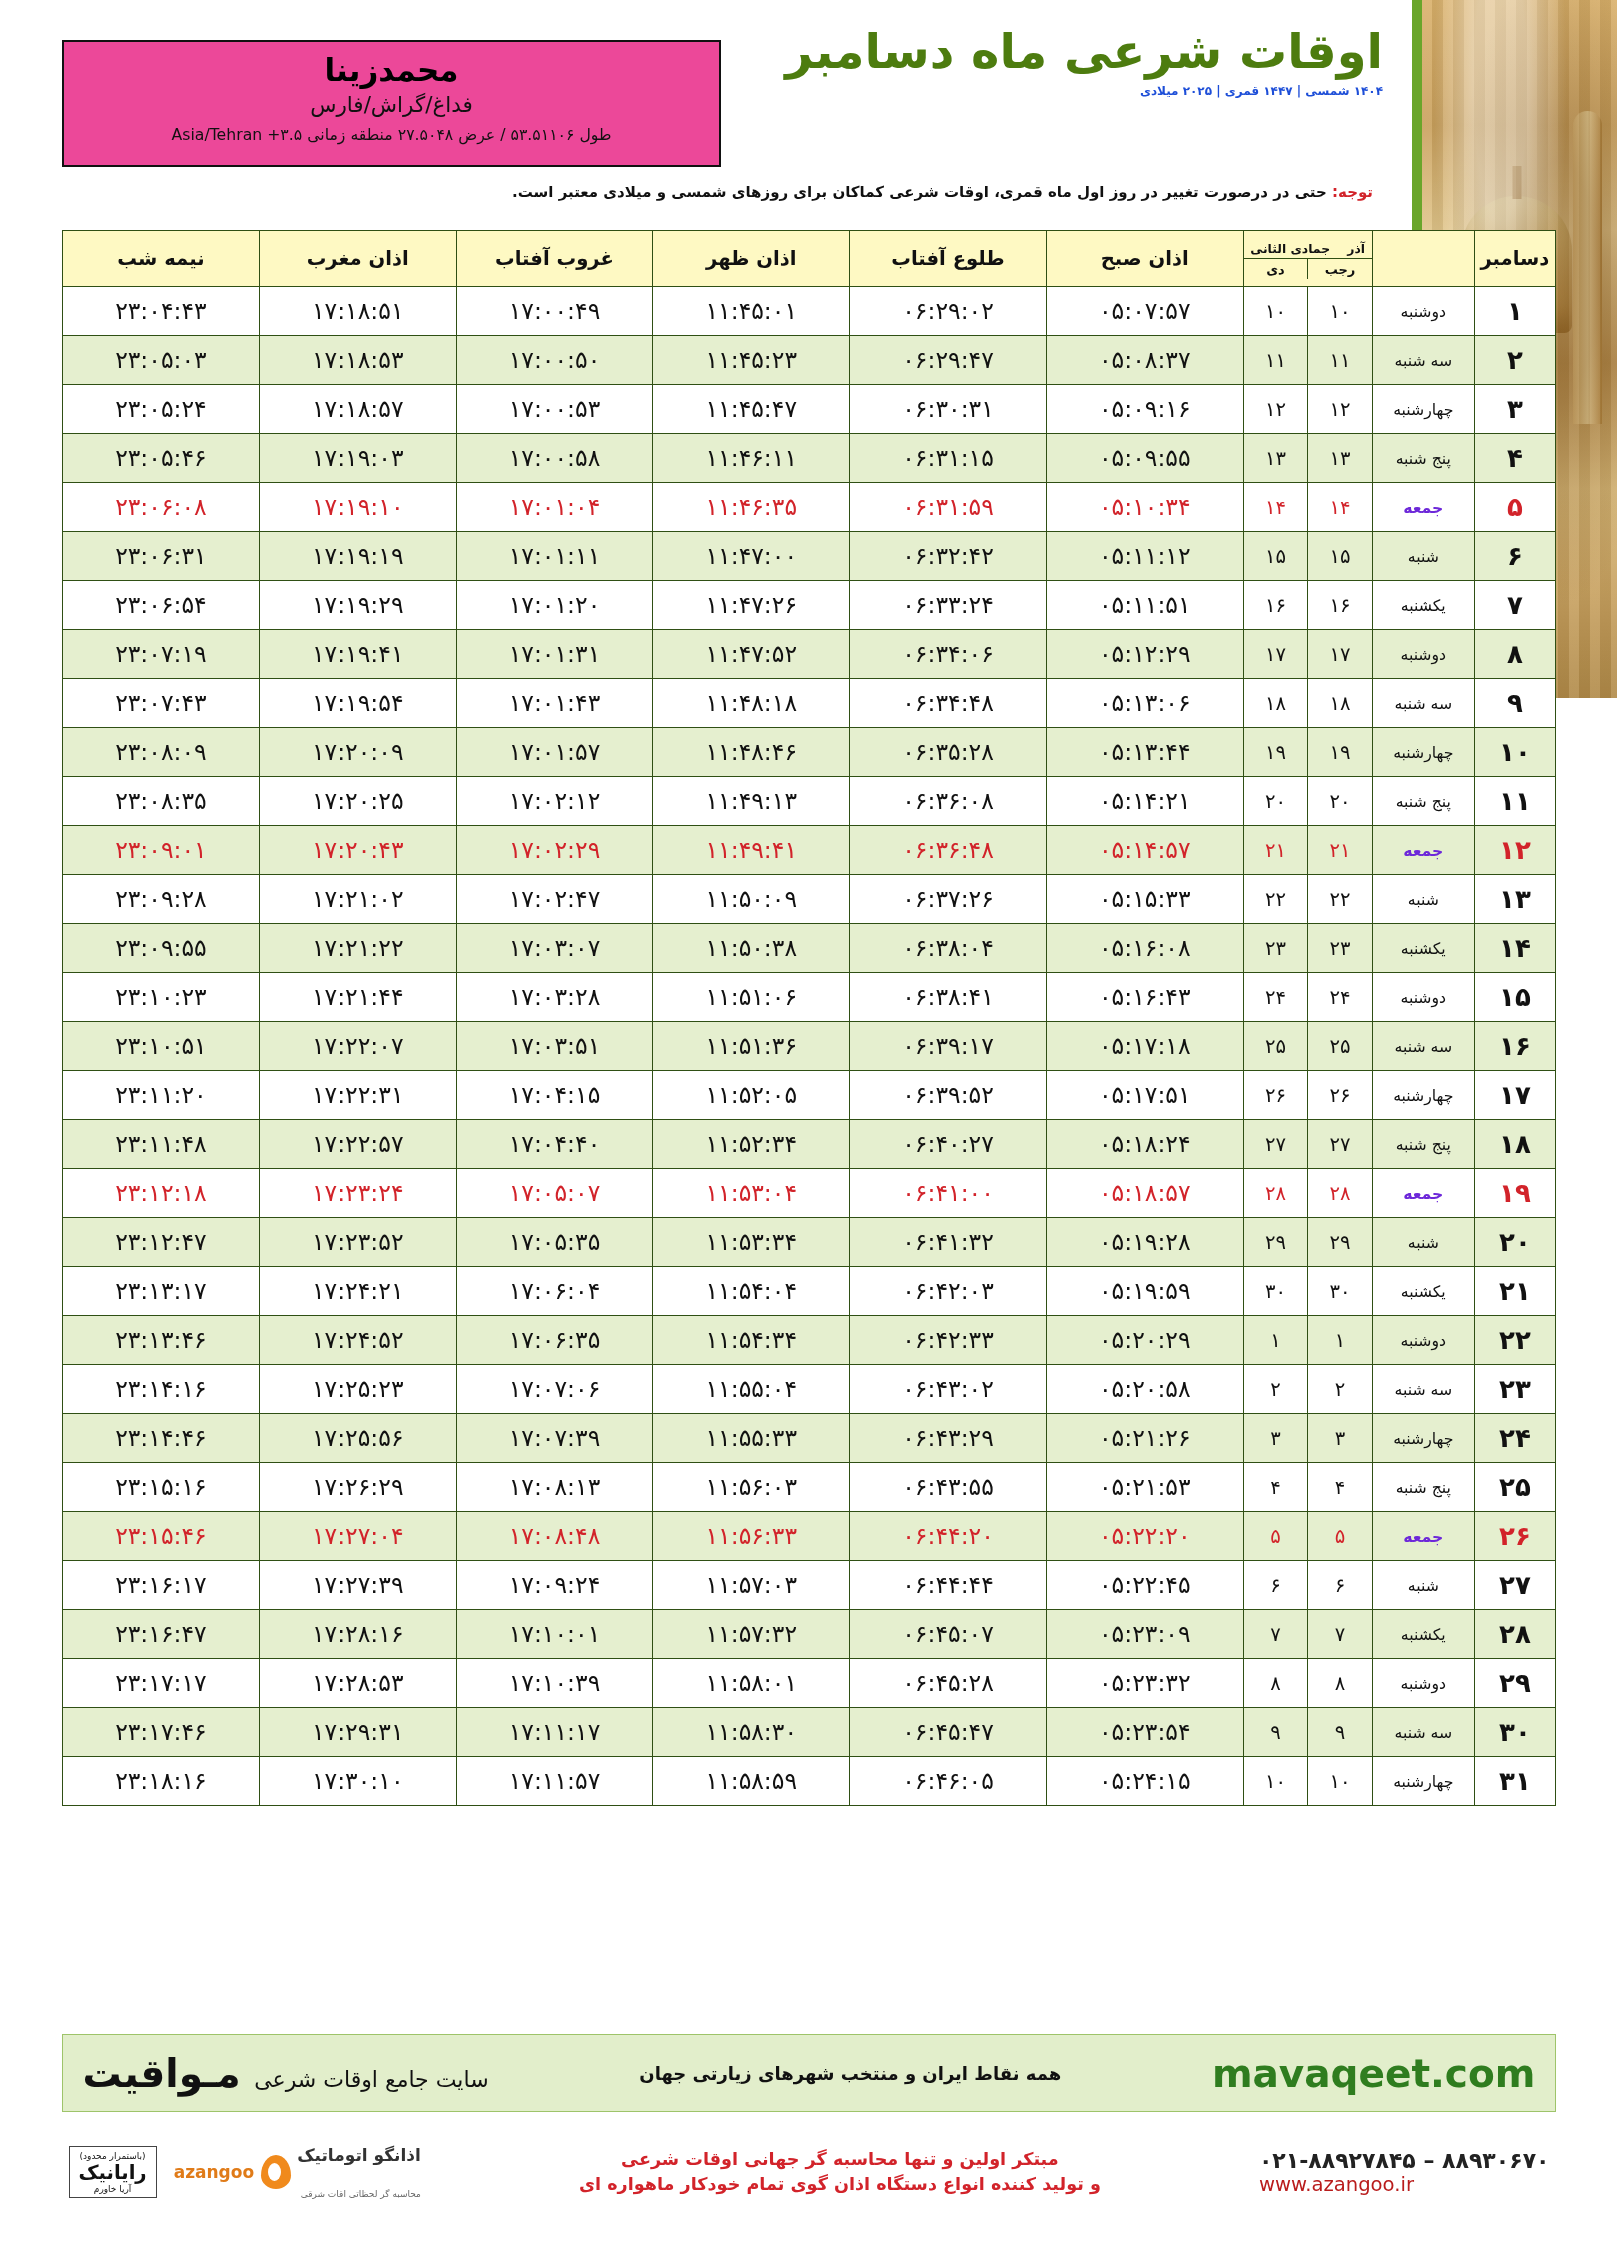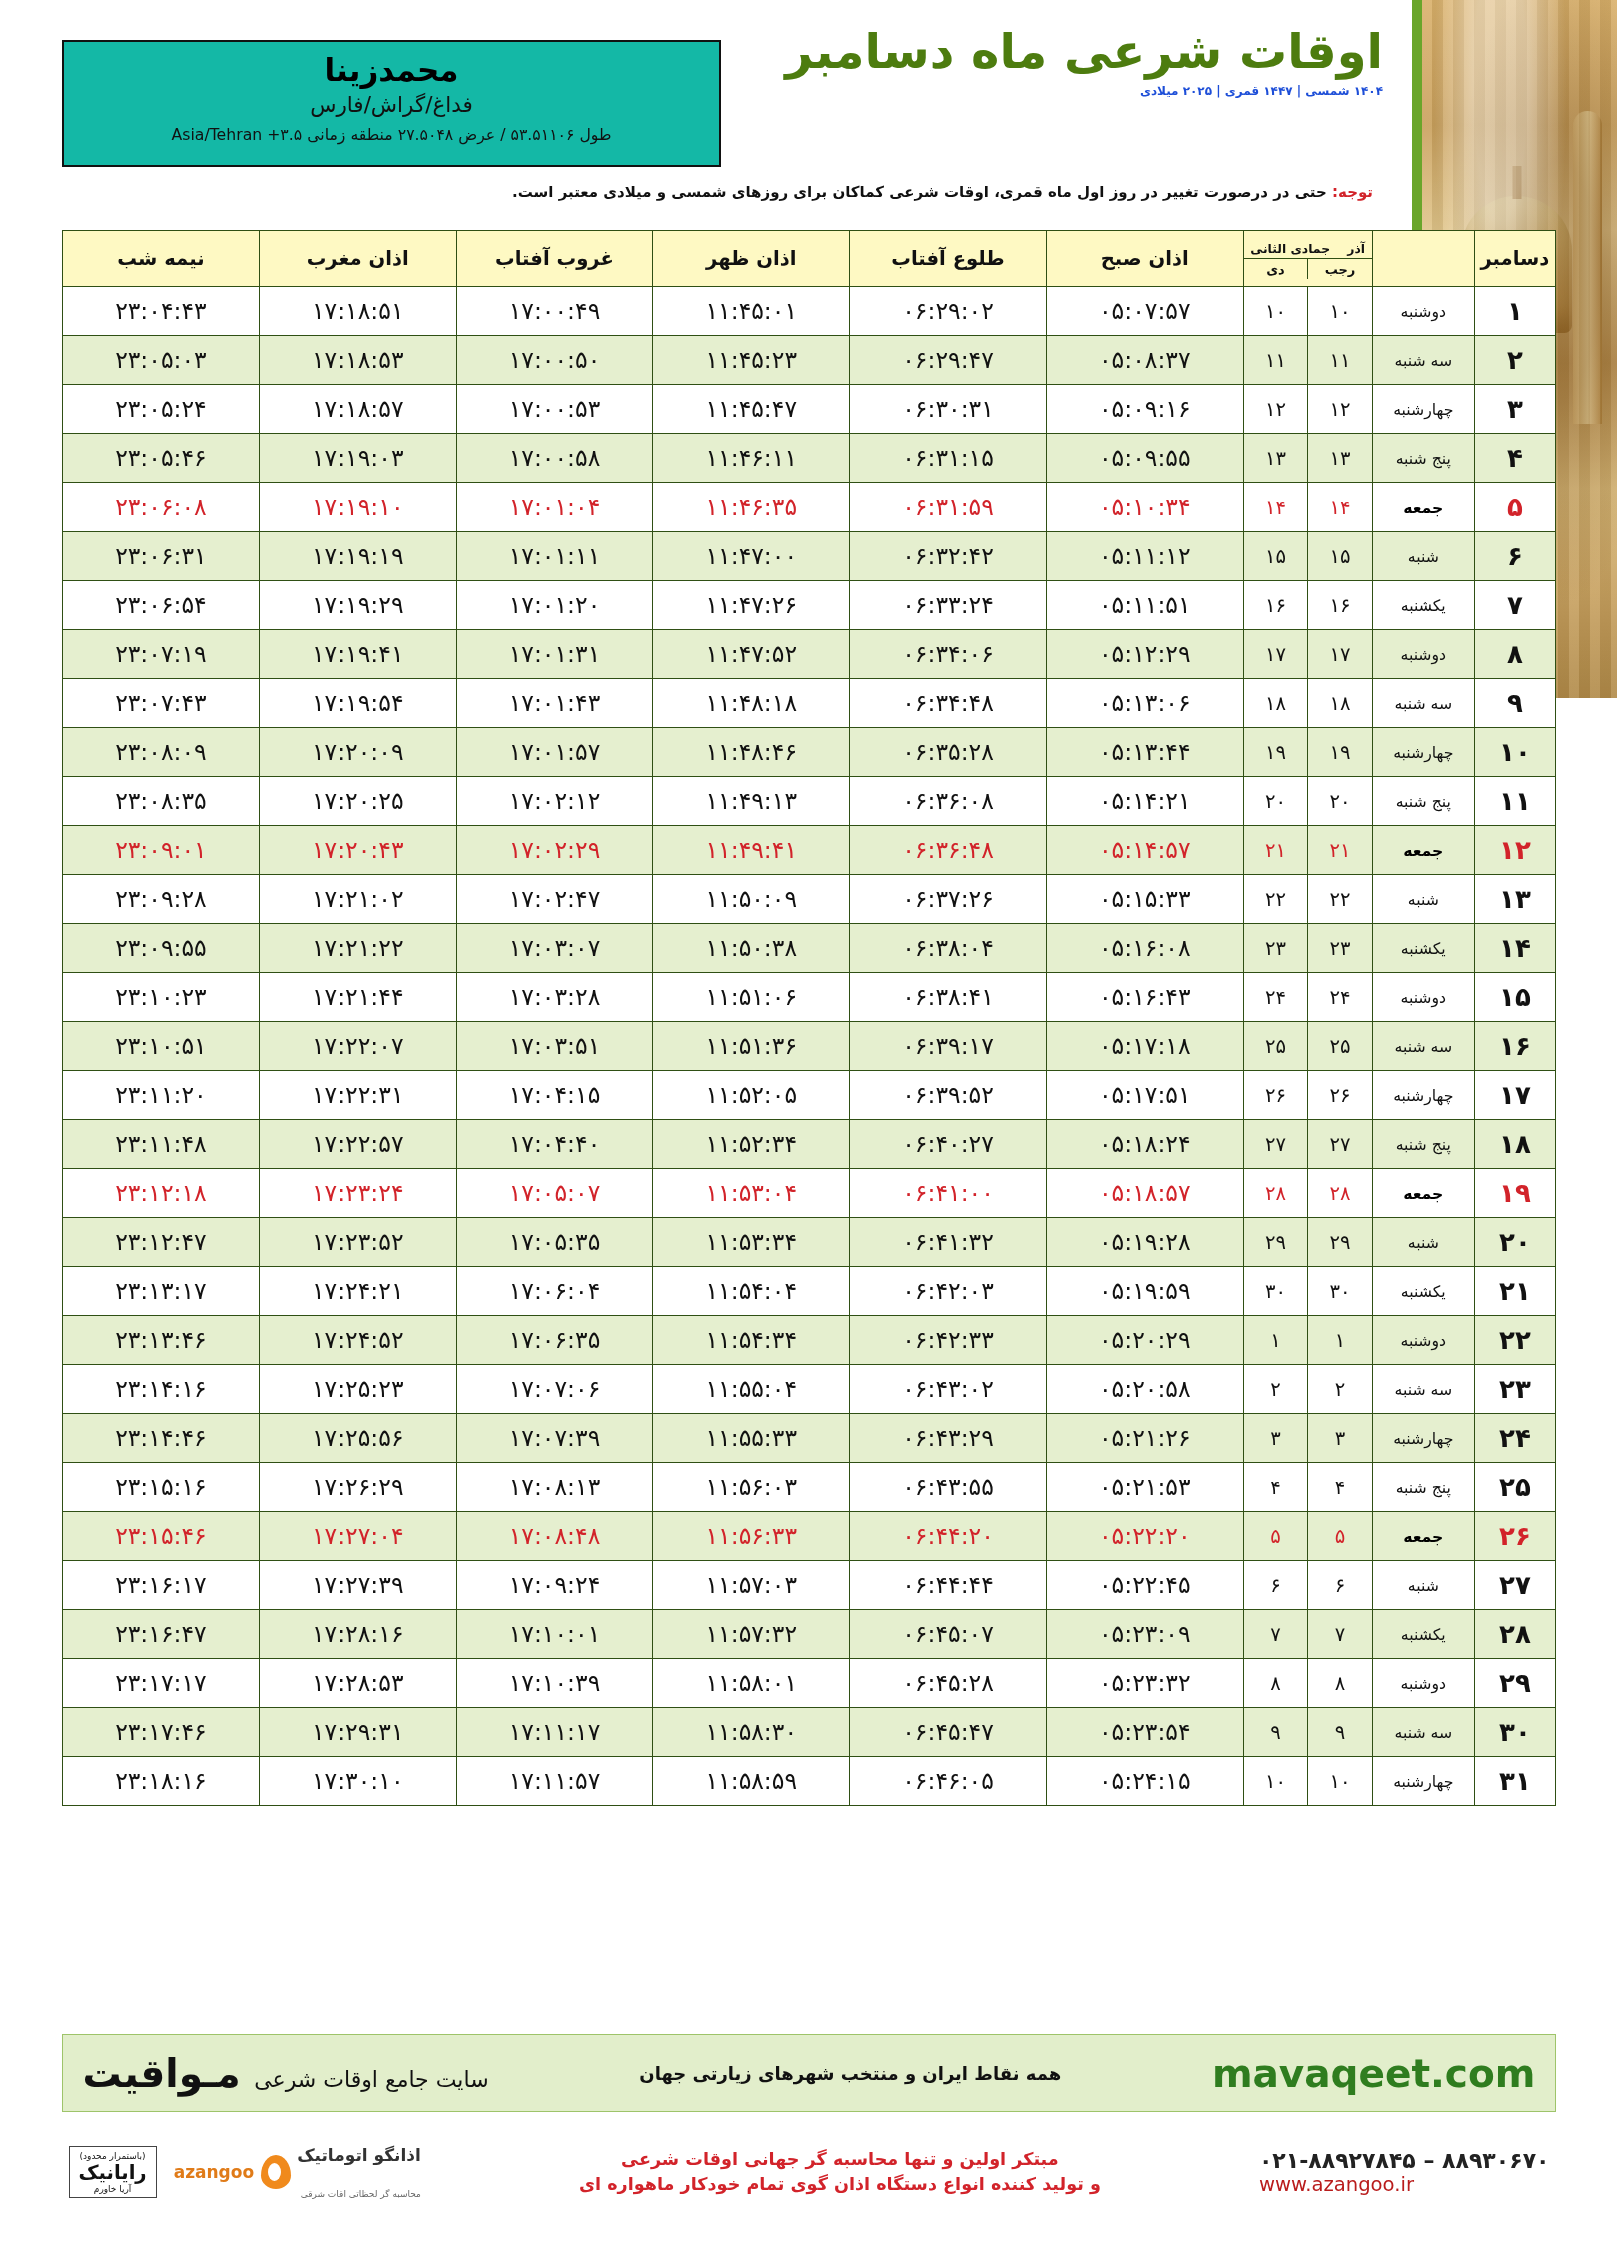--- a/index.html
+++ b/index.html
@@ -72,21 +72,21 @@
   .title-dates {
     margin-top: 7.8px;
     font-size: 12px; font-weight: bold; color:#1d4ed8;
   }
 
   
   .loc-box {
     position:absolute; left: 62px; top: 40px;
     width: 659px; height: 127px;
     border: 2px solid #111;
-    background:#14b8a6;
+    background:#ec4899;
     text-align:center;
     padding-top: 10.4px;
   }
   .loc-name { font-size: 31px; font-weight:bold; color:#000; }
   .loc-sub { font-size: 21.5px; color:#111; margin-top: 3.9px; }
   .loc-coord { font-size: 15.7px; color:#111; margin-top: 7.8px; direction: rtl; }
 
   .note {
     position:absolute; left: 62px; top: 183px;
     width: 1311px; text-align:right;
@@ -125,21 +125,21 @@
     flex:1; font-size: 13px; padding: 2.6px 0 2px;
   }
   .qamari-bot span:first-child { border-left: 1.3px solid #2f4f14; }
 
   tbody td { height: 49px; font-size: 23.5px; background:#fff; }
   tbody tr.alt td { background:#e5efcf; }
   td.day-num { font-size: 26px; font-weight: bold; }
   td.weekday { font-size: 15.7px; }
   td.hijri, td.hijri2 { font-size: 19.6px; }
   tr.friday td { color:#d2232a; }
-  tr.friday td.weekday { color:#000000; font-weight:bold;margin-top:28px; }
+  tr.friday td.weekday { color:#6d28d9; font-weight:bold;margin-top:28px; }
 
   
   col.c-dec    { width: 78px; }
   col.c-week   { width: 98px; }
   col.c-hij1   { width: 62px; }
   col.c-hij2   { width: 62px; }
   col.c-subh   { width: 189px; }
   col.c-tolu   { width: 189px; }
   col.c-zohr   { width: 189px; }
   col.c-ghorub { width: 189px; }

